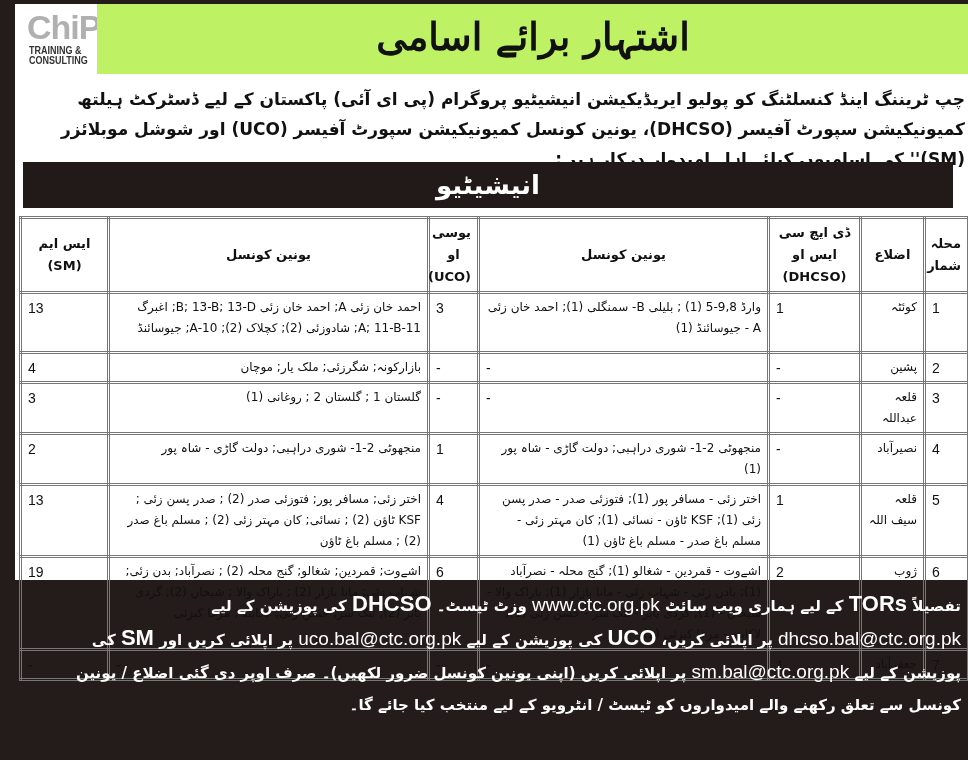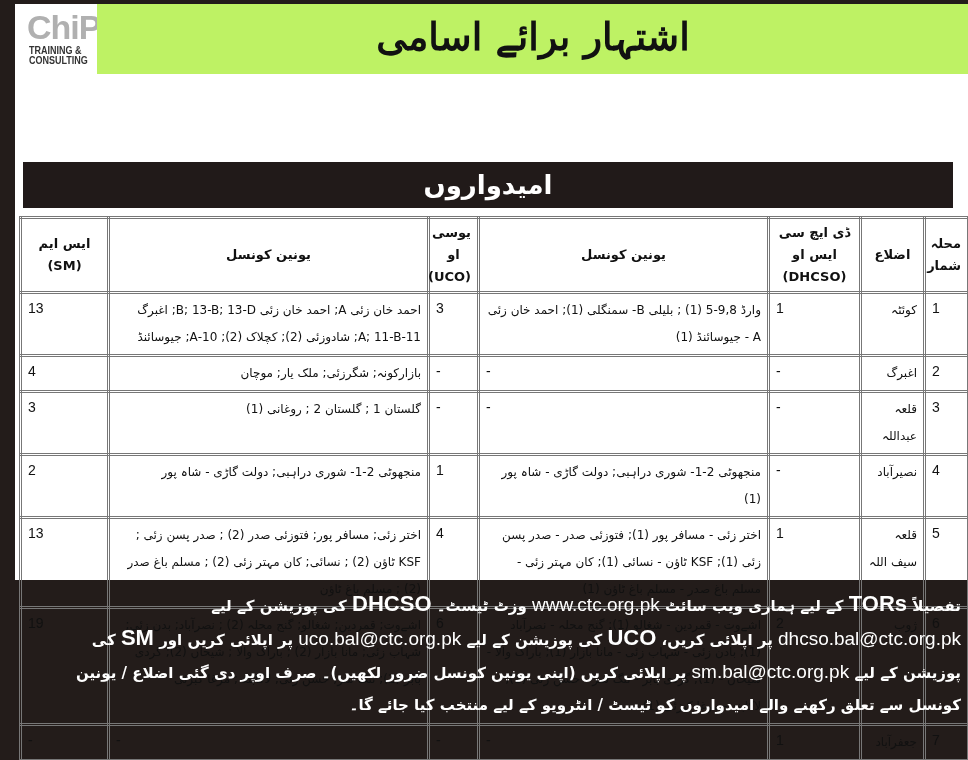--- a/index.html
+++ b/index.html
@@ -21,21 +21,21 @@
   .intro { position: absolute; left: 8px; top: 80px; width: 942px; direction: rtl; text-align: right; font-family: "DejaVu Sans", sans-serif; font-size: 17px; line-height: 30px; color: #111; font-weight: bold; }
 
   
   .province { position: absolute; left: 8px; top: 158px; width: 930px; height: 46px; background: #211a19; color: #fff; text-align: center; font-size: 26px; line-height: 46px; direction: rtl; font-weight: bold; }
 
   
   .tbl { position: absolute; left: 4px; top: 212px; width: 948px; height: 360px; border-collapse: collapse; direction: rtl; table-layout: fixed; }
   .tbl th, .tbl td { border: 3px double #777; font-size: 12px; vertical-align: top; padding: 3px 6px; }
   .tbl th { height: 54px; font-weight: bold; font-size: 13px; text-align: center; vertical-align: middle; line-height: 22px; }
   .tbl td.num { text-align: left; font-family: "Liberation Sans", sans-serif; font-size: 14px; padding-top: 6px; }
-  .tbl td.txt { text-align: right; line-height: 27px; }
+  .tbl td.txt { text-align: right; line-height: 21px; }
 
   
   .footer { position: absolute; left: 18px; top: 588px; width: 932px; direction: rtl; text-align: right; color: #fff; font-size: 15px; line-height: 32px; font-weight: bold; }
   .footer .en { font-family: "Liberation Sans", sans-serif; font-weight: bold; font-size: 22px; }
   .footer .email { font-family: "Liberation Sans", sans-serif; font-weight: normal; font-size: 19px; }
   .deadline { position: absolute; left: 18px; top: 715px; width: 912px; direction: rtl; text-align: right; color: #fff; font-size: 15px; font-weight: bold; }
   .deadline .en { font-family: "Liberation Sans", sans-serif; font-size: 19px; }
 </style>
 </head>
 <body>
@@ -49,22 +49,23 @@
         <div class="logo-sub">
           <div>TRAINING &amp;</div>
           <div>CONSULTING</div>
         </div>
       </div>
       <div class="title-bar">
         <div class="title-text">اشتہار برائے اسامی</div>
       </div>
     </div>
 
+    <div class="intro">چپ ٹریننگ اینڈ کنسلٹنگ کو پولیو ایریڈیکیشن انیشیٹیو پروگرام (پی ای آئی) پاکستان کے لیے ڈسٹرکٹ ہیلتھ کمیونیکیشن سپورٹ آفیسر (DHCSO)، یونین کونسل کمیونیکیشن سپورٹ آفیسر (UCO) اور شوشل موبلائزر (SM)'' کی اسامیوں کیلئے اہل امیدوار درکار ہیں:</div>
 
-    <div class="province">امیدواروں</div>
+    <div class="province">انیشیٹیو</div>
 
     <table class="tbl">
       <colgroup>
         <col style="width:44px">
         <col style="width:64px">
         <col style="width:92px">
         <col style="width:290px">
         <col style="width:50px">
         <col style="width:320px">
         <col style="width:88px">
@@ -85,21 +86,21 @@
           <td class="num">1</td>
           <td class="txt">کوئٹہ</td>
           <td class="num">1</td>
           <td class="txt">وارڈ 9,8-5 (1) ; بلیلی B- سمنگلی (1); احمد خان زئی A - جیوسائنڈ (1)</td>
           <td class="num">3</td>
           <td class="txt">احمد خان زئی A; احمد خان زئی B; 13-B; 13-D; اغبرگ 11-A; 11-B; شادوزئی (2); کچلاک (2); 10-A; جیوسائنڈ</td>
           <td class="num">13</td>
         </tr>
         <tr style="height:28px">
           <td class="num">2</td>
-          <td class="txt">اغبرگ</td>
+          <td class="txt">پشین</td>
           <td class="num">-</td>
           <td class="num">-</td>
           <td class="num">-</td>
           <td class="txt">بازارکونہ; شگرزئی; ملک یار; موچان</td>
           <td class="num">4</td>
         </tr>
         <tr style="height:28px">
           <td class="num">3</td>
           <td class="txt">قلعہ عبداللہ</td>
           <td class="num">-</td>

